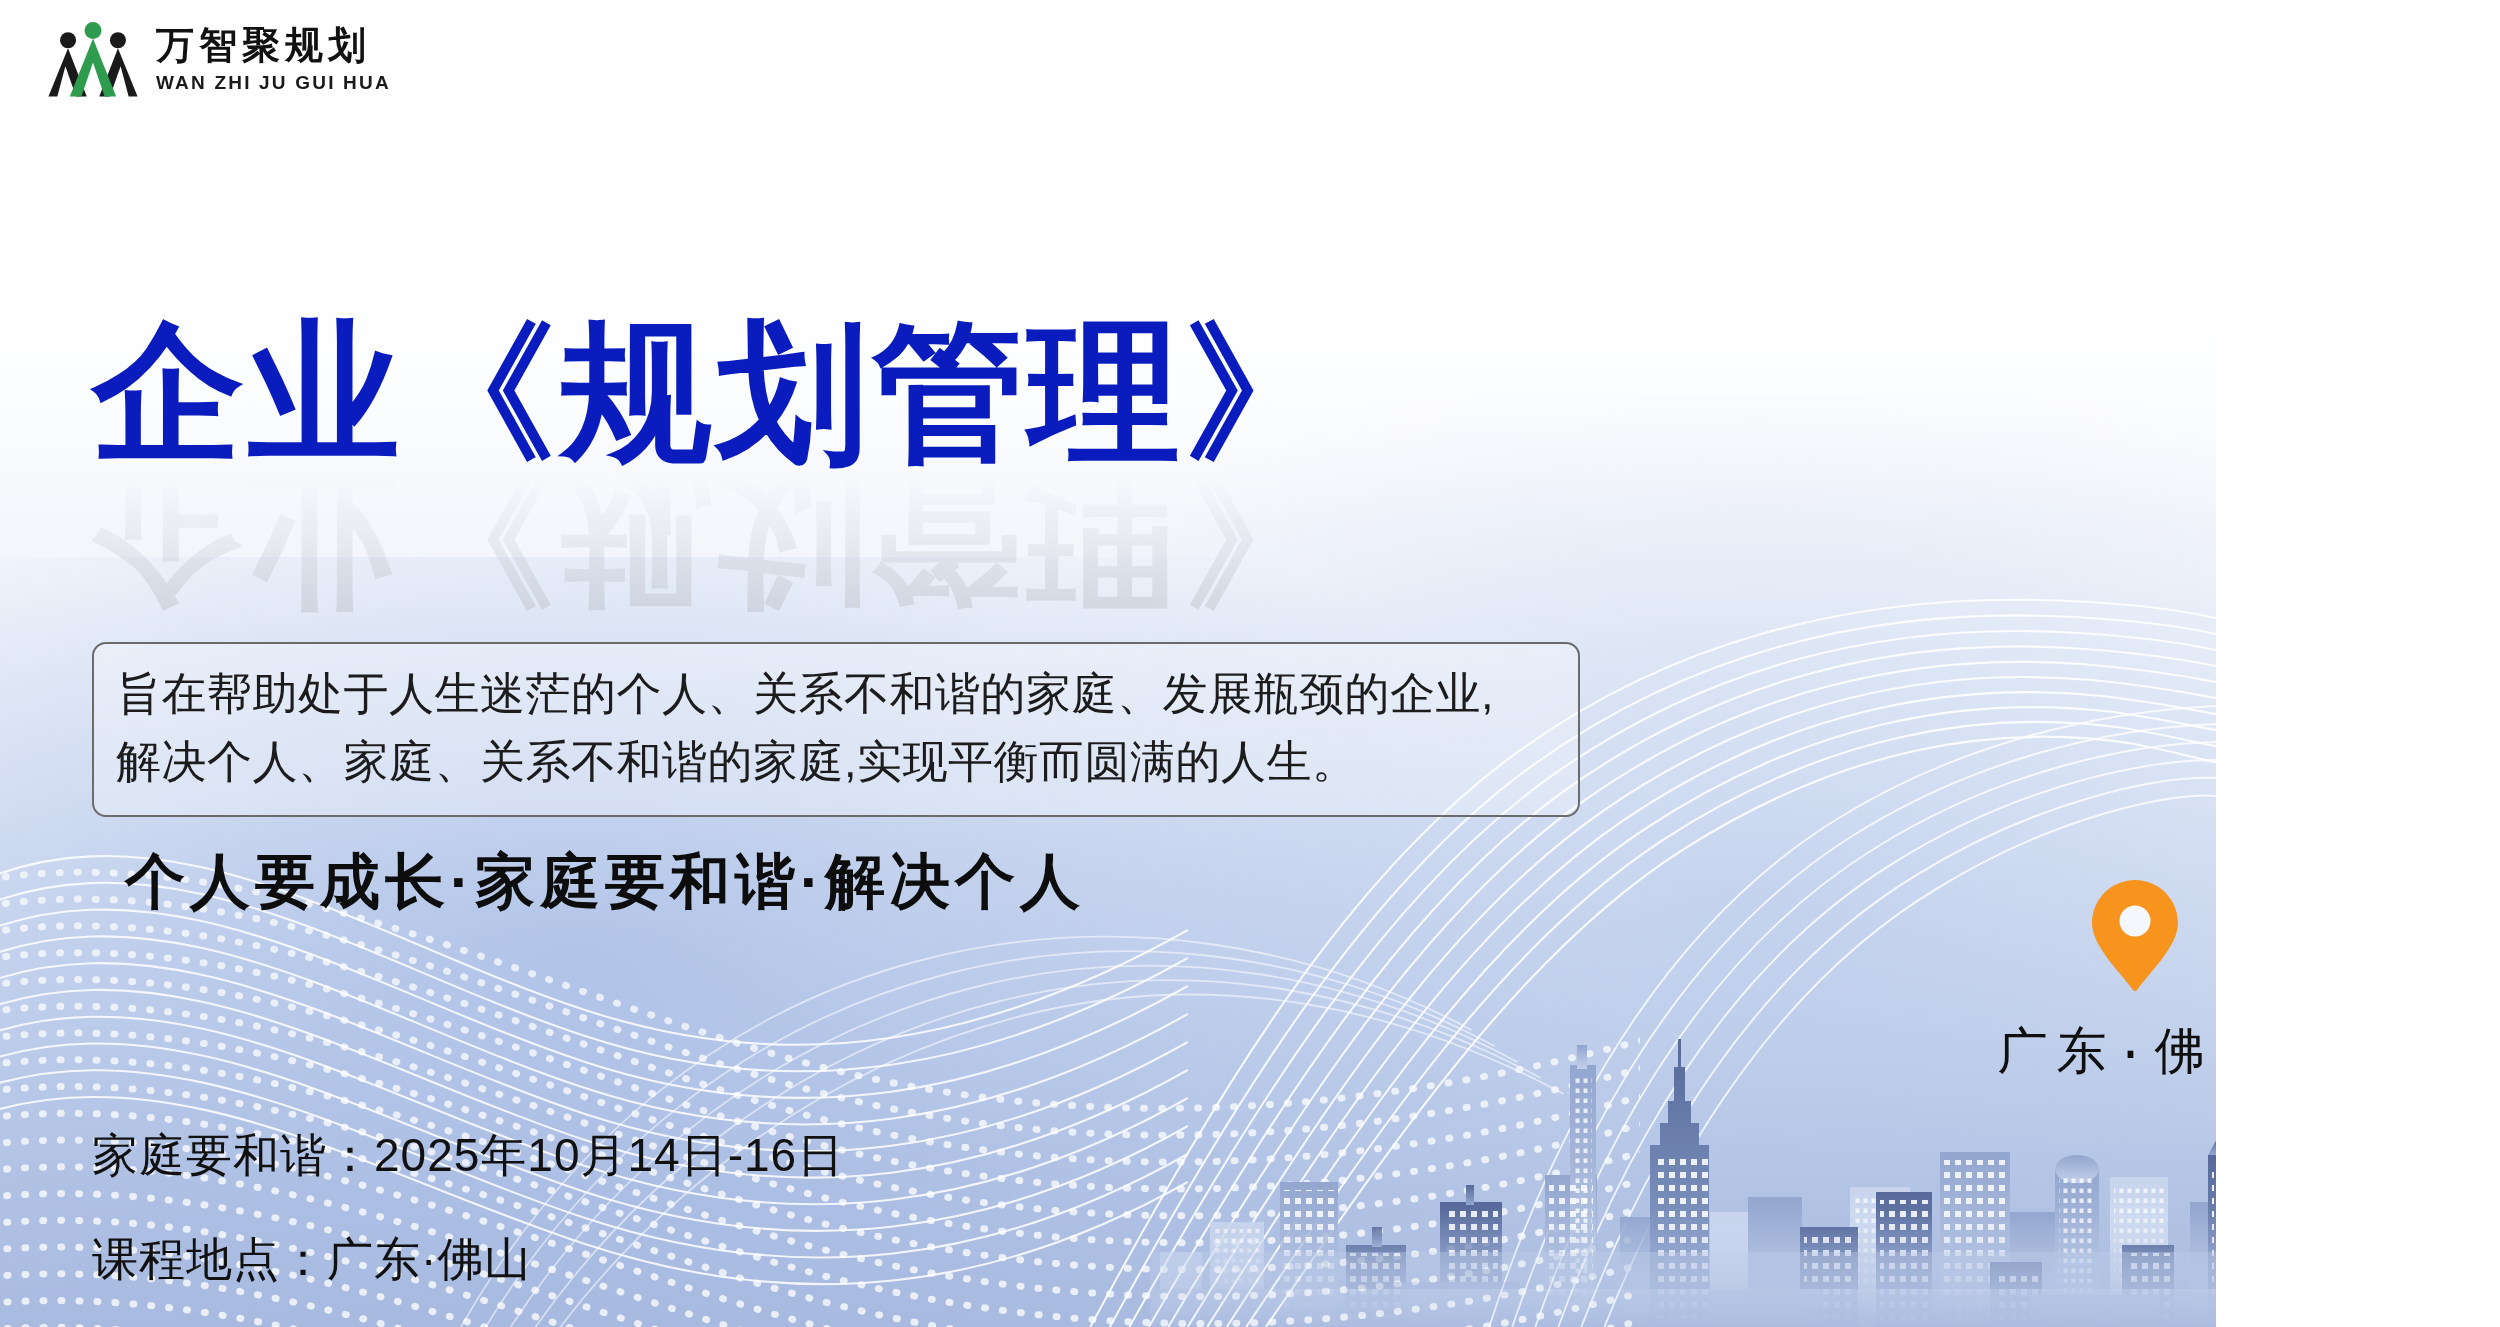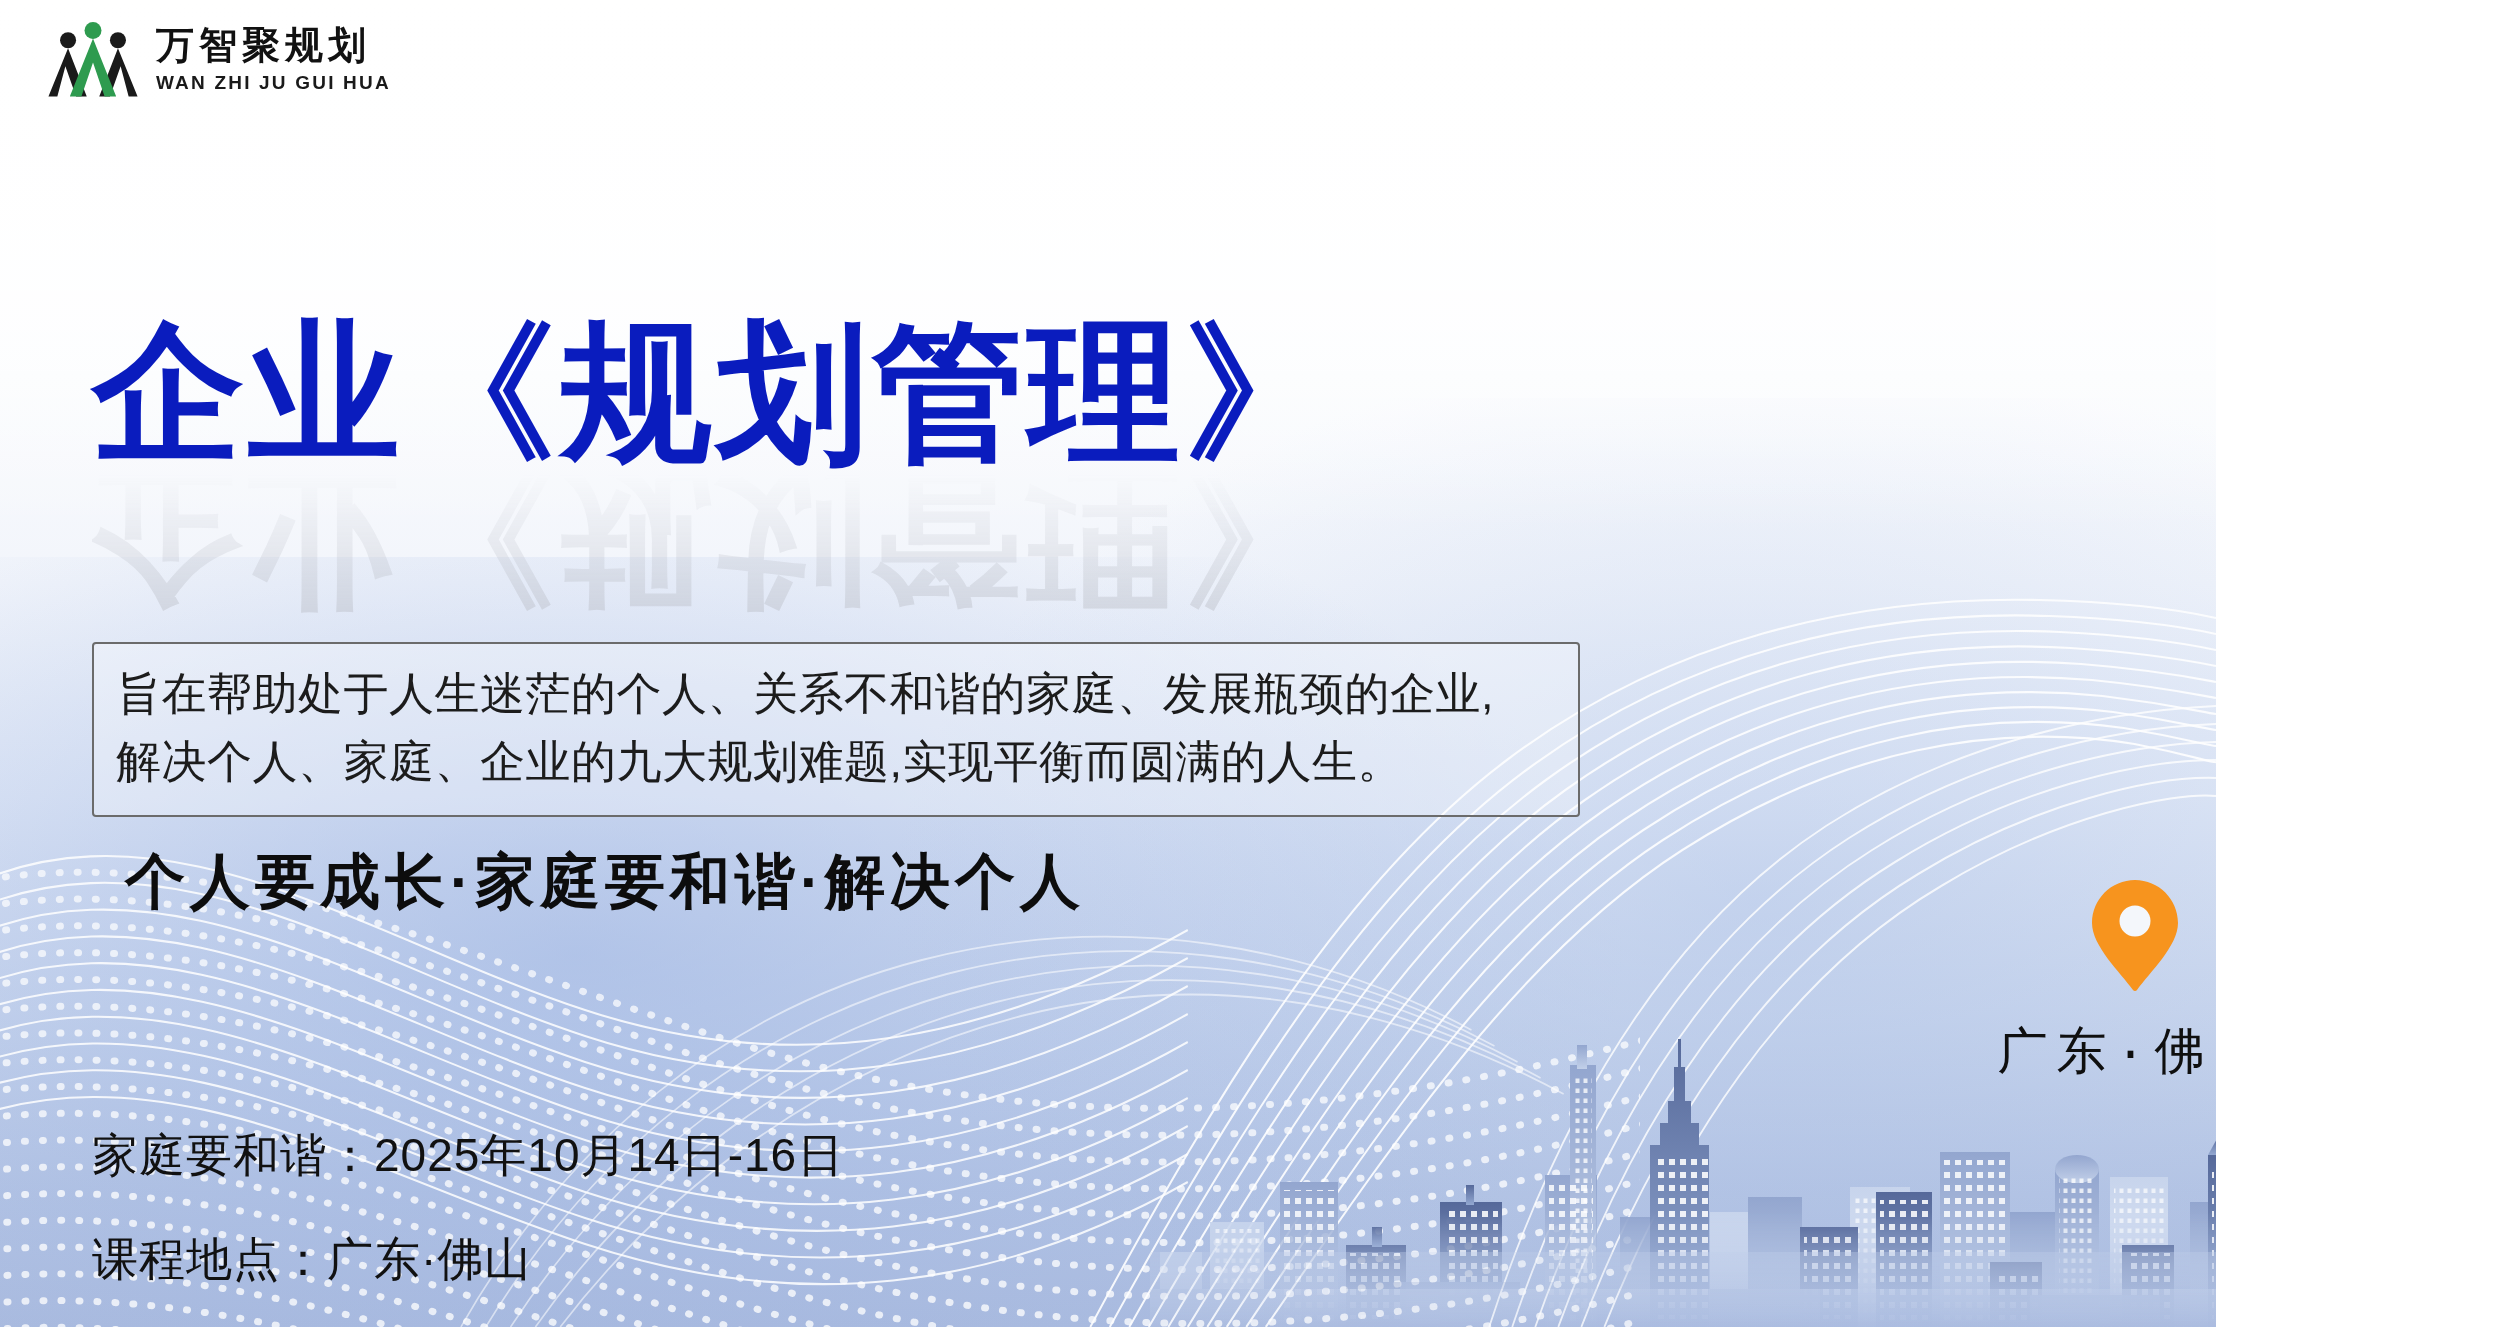--- a/index.html
+++ b/index.html
@@ -73,21 +73,21 @@
     color:#b9bcc4;
     -webkit-mask-image:linear-gradient(to top, rgba(0,0,0,0) 8%, rgba(0,0,0,.55) 72%, rgba(0,0,0,.8) 100%);
     mask-image:linear-gradient(to top, rgba(0,0,0,0) 8%, rgba(0,0,0,.55) 72%, rgba(0,0,0,.8) 100%);
     opacity:.55;
     margin-top:-6px;
   }
 
   
   .desc-box{
     position:absolute;left:92px;top:642px;width:1488px;
-    border:2px solid #6b6b6b;border-radius:4px;
+    border:2px solid #6b6b6b;border-radius:14px;
     background:rgba(255,255,255,.30);
     padding:16px 22px 18px 22px;
     box-sizing:border-box;
   }
   .desc-line{
     font-family:"Liberation Sans","DejaVu Sans",sans-serif;
     font-size:45px;color:#1c1c1c;line-height:1.52;
     letter-spacing:.5px;white-space:nowrap;
   }
 
@@ -366,21 +366,21 @@
     </div>
   </div>
 
   <div class="title-wrap">
     <div class="title">企业《规划管理》</div>
     <div class="title-reflection">企业《规划管理》</div>
   </div>
 
   <div class="desc-box">
     <div class="desc-line">旨在帮助处于人生迷茫的个人、关系不和谐的家庭、发展瓶颈的企业,</div>
-    <div class="desc-line">解决个人、家庭、企业的九大规划难题,实现平衡而圆满的人生。</div>
+    <div class="desc-line">解决个人、家庭、关系不和谐的家庭,实现平衡而圆满的人生。</div>
   </div>
 
   <div class="tagline">个人要成长·家庭要和谐·解决个人</div>
 
   <div class="course-info">
     <div class="course-line">家庭要和谐：2025年10月14日-16日</div>
     <div class="course-line">课程地点：广东·佛山</div>
   </div>
 
   <div class="loc">

